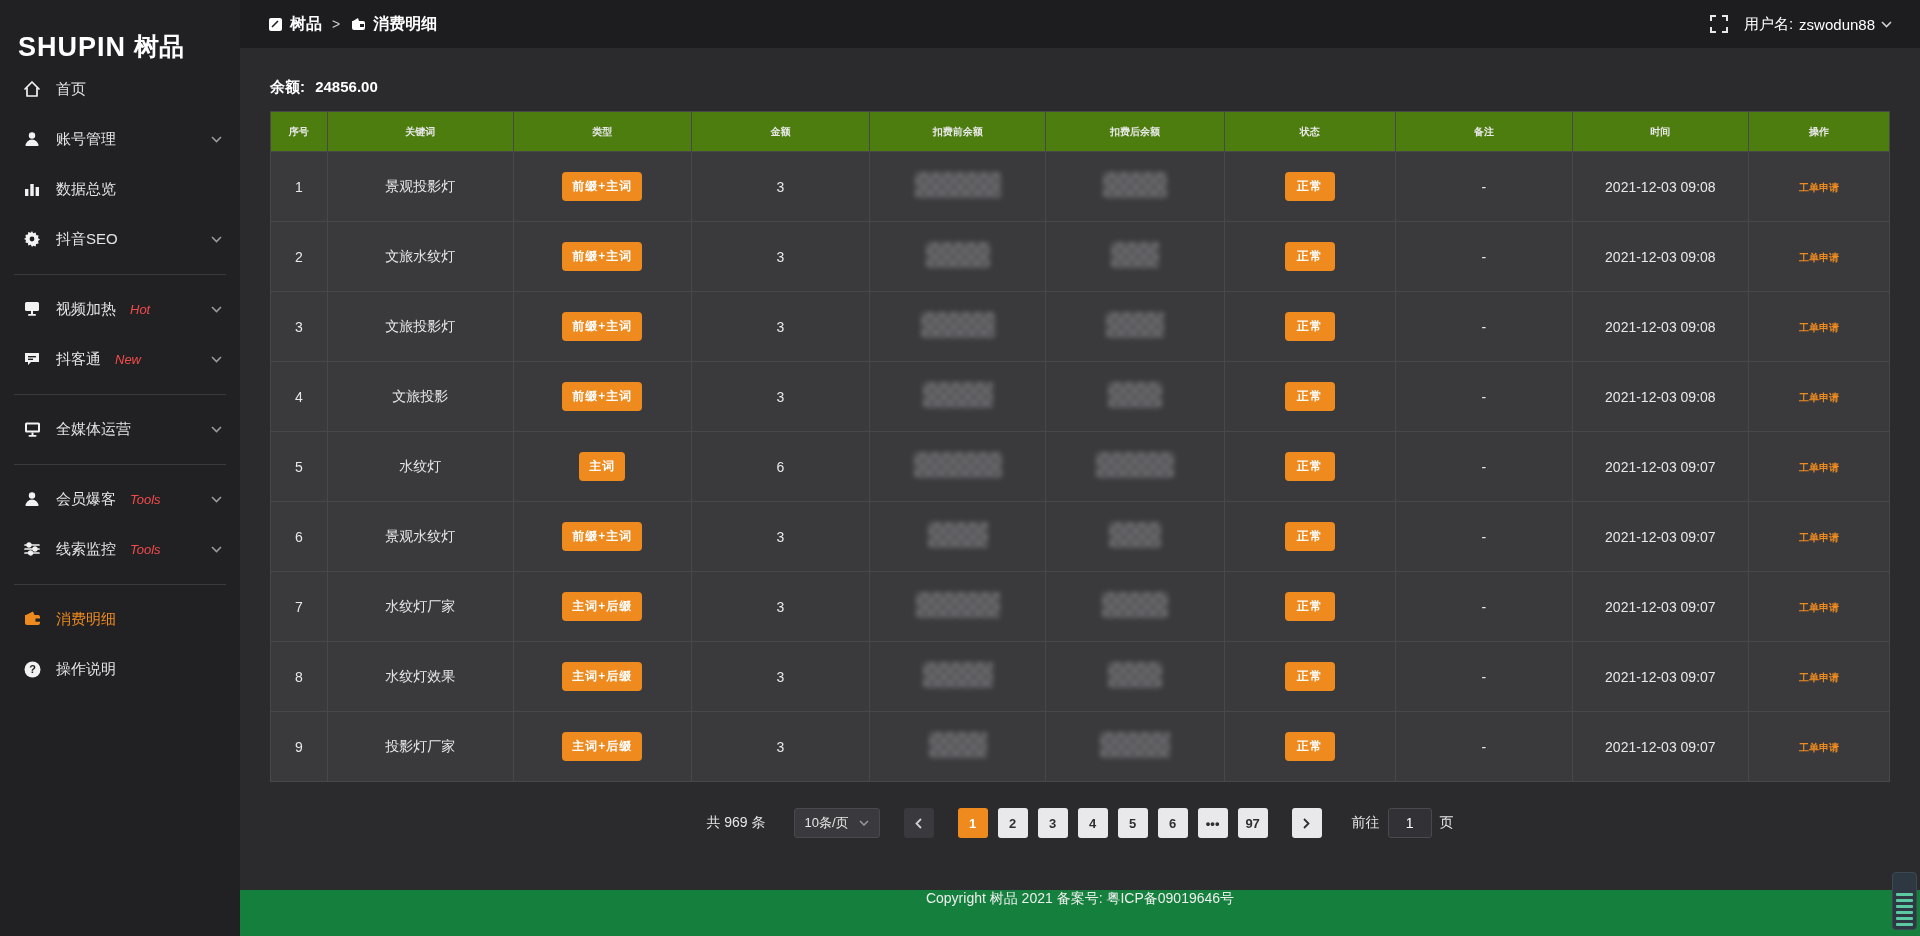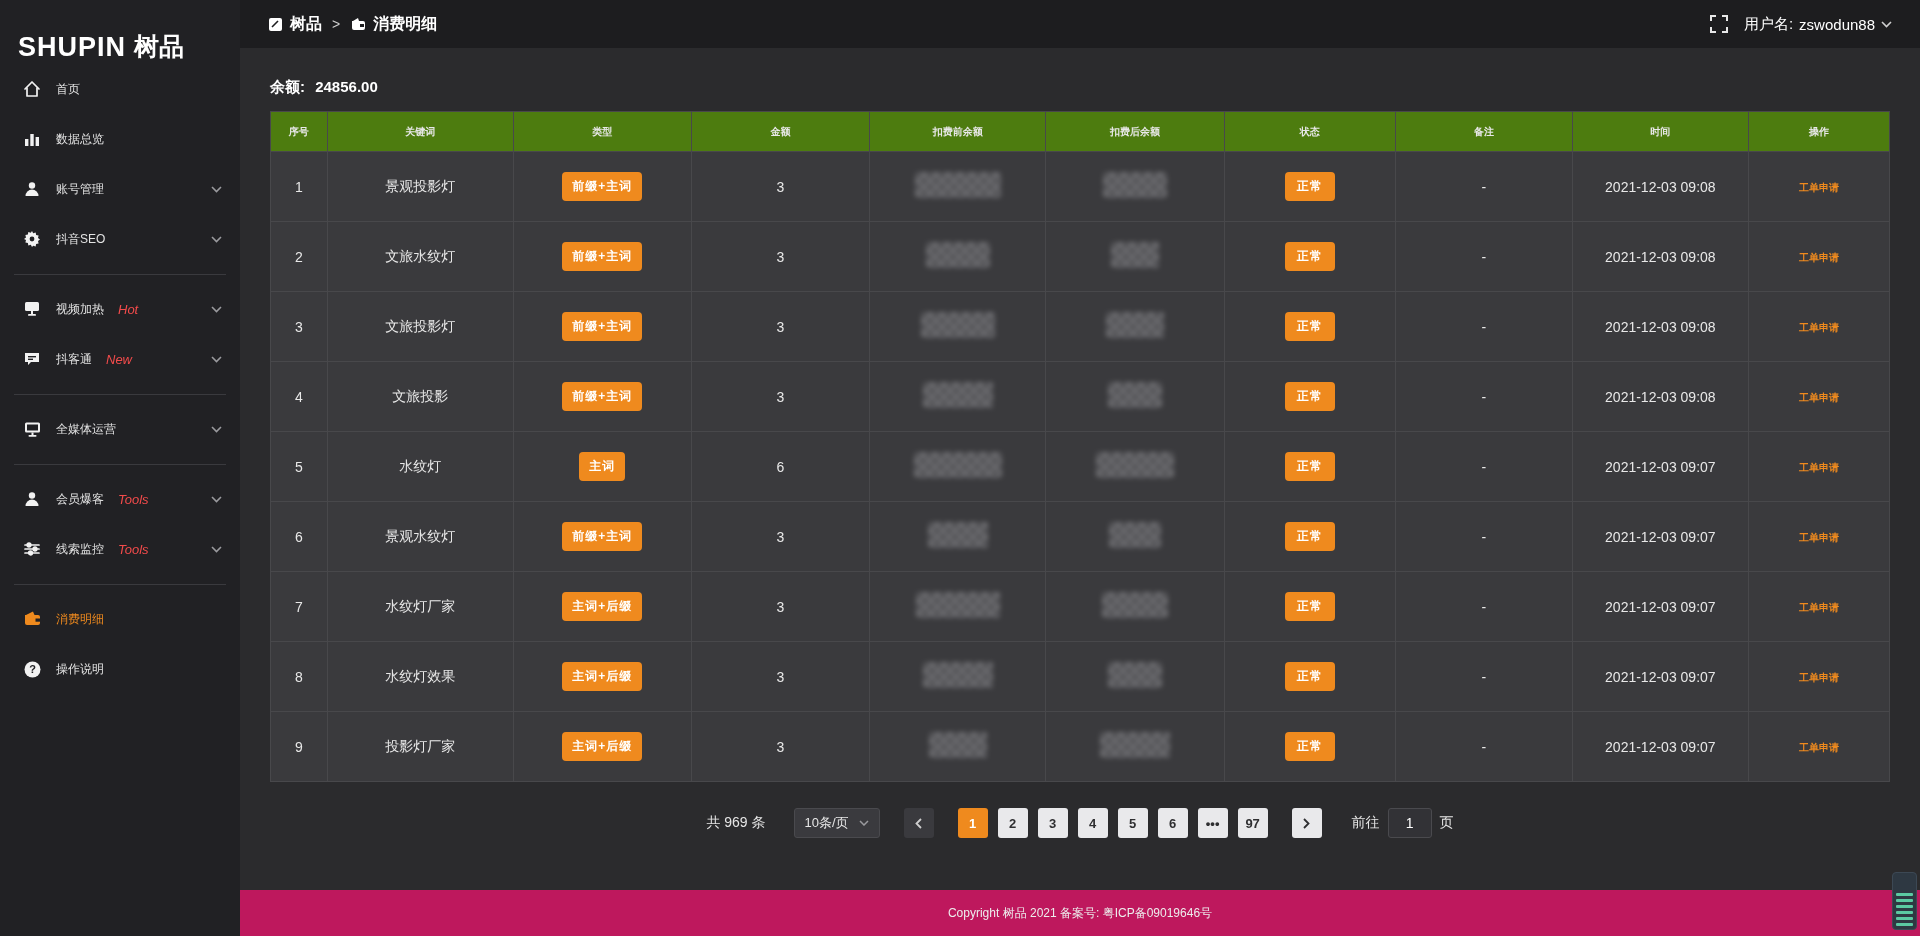--- a/index.html
+++ b/index.html
@@ -13,21 +13,21 @@
   
   .sidebar { width:240px; height:936px; background:#212124; flex:0 0 240px; }
   .logo { height:62px; display:flex; flex-direction:column; justify-content:center; padding-left:18px;gap:30px; }
   .logo-row { display:flex; align-items:flex-end; gap:8px; }
   .logo-en { color:#fff; font-weight:800; font-size:27px; letter-spacing:1px; transform:scaleY(1.05); }
   .logo-cn { color:#fff; font-weight:800; font-size:25px; }
   .logo-arc { margin-left:10px; height:10px; }
   .nav { padding-top:2px; }
   .nav-item { height:50px; display:flex; align-items:center; padding:0 18px 0 22px; cursor:pointer; color:#e3e3e3; }
   .nav-item .ico { width:20px; height:20px; margin-right:14px; display:flex; align-items:center; justify-content:center; color:#f2f2f2; }
-  .nav-item .lbl { font-size:12px; }
+  .nav-item .lbl { font-size:15px; }
   .nav-item .tag { font-size:13px; font-style:italic; font-weight:400; margin-left:14px; }
   .nav-item .spacer { flex:1; }
   .nav-item .chev { color:#9a9a9e; }
   .nav-item.active { color:#ef8a1e; }
   .nav-item.active .ico { color:#ef8a1e; }
   .nav-divider { height:20px; display:flex; align-items:center; padding:0 14px; }
   .nav-divider i { display:block; width:100%; height:1px; background:#3a3a3e; }
 
   
   .main { flex:1; display:flex; flex-direction:column; height:936px; }
@@ -63,22 +63,22 @@
                display:flex; align-items:center; gap:10px; padding:0 10px; cursor:pointer; font-size:13px; }
   .pg-btn { min-width:30px; height:30px; border-radius:3px; display:flex; align-items:center; justify-content:center;
             background:#e9e9eb; color:#2f2f31; font-weight:700; cursor:pointer; font-size:13px; padding:0 6px; }
   .pg-btn.prev { background:#3a3a3e; color:#cfcfcf; }
   .pg-btn.active { background:#ef8a1e; color:#fff; }
   .pg-goto { display:flex; align-items:center; gap:8px; margin-left:6px; }
   .pg-input { width:44px; height:30px; background:#323236; border:1px solid #4a4a4e; border-radius:3px;
               color:#fff; text-align:center; font-size:14px; font-family:inherit; }
 
   
-  .footer { height:46px; background:#be185d; display:flex; align-items:center; justify-content:center;
-            color:#ededed; font-size:12px; }
+  .footer { height:46px; background:#15803d; display:flex; align-items:flex-start; justify-content:center;
+            color:#ededed; font-size:14px; }
 
   
   .floating-widget { position:fixed; right:3px; bottom:6px; width:25px; height:58px; background:#2e3842;
                      border-radius:4px; border:1px solid #3c4854; cursor:pointer; display:flex;
                      flex-direction:column; justify-content:flex-end; padding:3px; }
   .floating-widget i { display:block; height:3px; margin-top:3px; background:#5bc9a2; border-radius:1px; }
 
   svg { display:block; }
 </style>
 </head>
@@ -103,42 +103,42 @@
               <path d="M2 9 L9 2 L16 9" fill="none" stroke="currentColor" stroke-width="1.7" stroke-linecap="round" stroke-linejoin="round"></path>
               <path d="M4 8 V16 H14 V8" fill="none" stroke="currentColor" stroke-width="1.7" stroke-linecap="round" stroke-linejoin="round"></path>
             </svg>
           </span>
           <span class="lbl">首页</span>
           <span class="spacer"></span>
         </div>
         <div class="nav-item">
           <span class="ico">
             <svg width="18" height="18" viewBox="0 0 18 18" fill="currentColor">
+              <circle cx="9" cy="5.5" r="3.2"></circle>
+              <path d="M2.5 16 a6.5 6.5 0 0 1 13 0 z"></path>
+            </svg>
+          </span>
+          <span class="lbl">账号管理</span>
+          <span class="spacer"></span>
+          <span class="chev">
+            <svg width="11" height="7" viewBox="0 0 11 7" fill="none" stroke="#9a9a9e" stroke-width="1.6">
+              <path d="M1 1 L5.5 5.5 L10 1"></path>
+            </svg>
+          </span>
+        </div>
+        <div class="nav-item">
+          <span class="ico">
+            <svg width="18" height="18" viewBox="0 0 18 18" fill="currentColor">
               <rect x="2" y="9" width="3.4" height="7"></rect>
               <rect x="7.3" y="4" width="3.4" height="12"></rect>
               <rect x="12.6" y="7" width="3.4" height="9"></rect>
             </svg>
           </span>
           <span class="lbl">数据总览</span>
           <span class="spacer"></span>
-        </div>
-        <div class="nav-item">
-          <span class="ico">
-            <svg width="18" height="18" viewBox="0 0 18 18" fill="currentColor">
-              <circle cx="9" cy="5.5" r="3.2"></circle>
-              <path d="M2.5 16 a6.5 6.5 0 0 1 13 0 z"></path>
-            </svg>
-          </span>
-          <span class="lbl">账号管理</span>
-          <span class="spacer"></span>
-          <span class="chev">
-            <svg width="11" height="7" viewBox="0 0 11 7" fill="none" stroke="#9a9a9e" stroke-width="1.6">
-              <path d="M1 1 L5.5 5.5 L10 1"></path>
-            </svg>
-          </span>
         </div>
         <div class="nav-item">
           <span class="ico">
             <svg width="18" height="18" viewBox="0 0 18 18" fill="currentColor">
               <path d="M9 1 l1.2 2.2 2.5-.6 .4 2.5 2.5.4-.6 2.5 2 1.5-2 1.5 .6 2.5-2.5.4-.4 2.5-2.5-.6L9 17l-1.2-2.2-2.5.6-.4-2.5-2.5-.4 .6-2.5L1 9l2-1.5-.6-2.5 2.5-.4 .4-2.5 2.5.6z"></path>
               <circle cx="9" cy="9" r="2.4" fill="#212124"></circle>
             </svg>
           </span>
           <span class="lbl">抖音SEO</span>
           <span class="spacer"></span>

